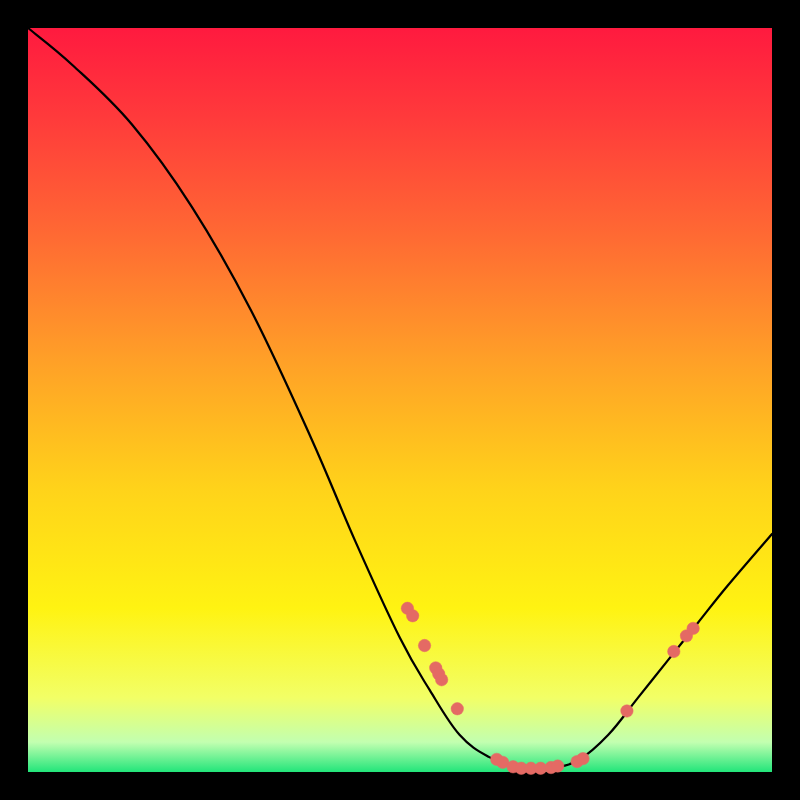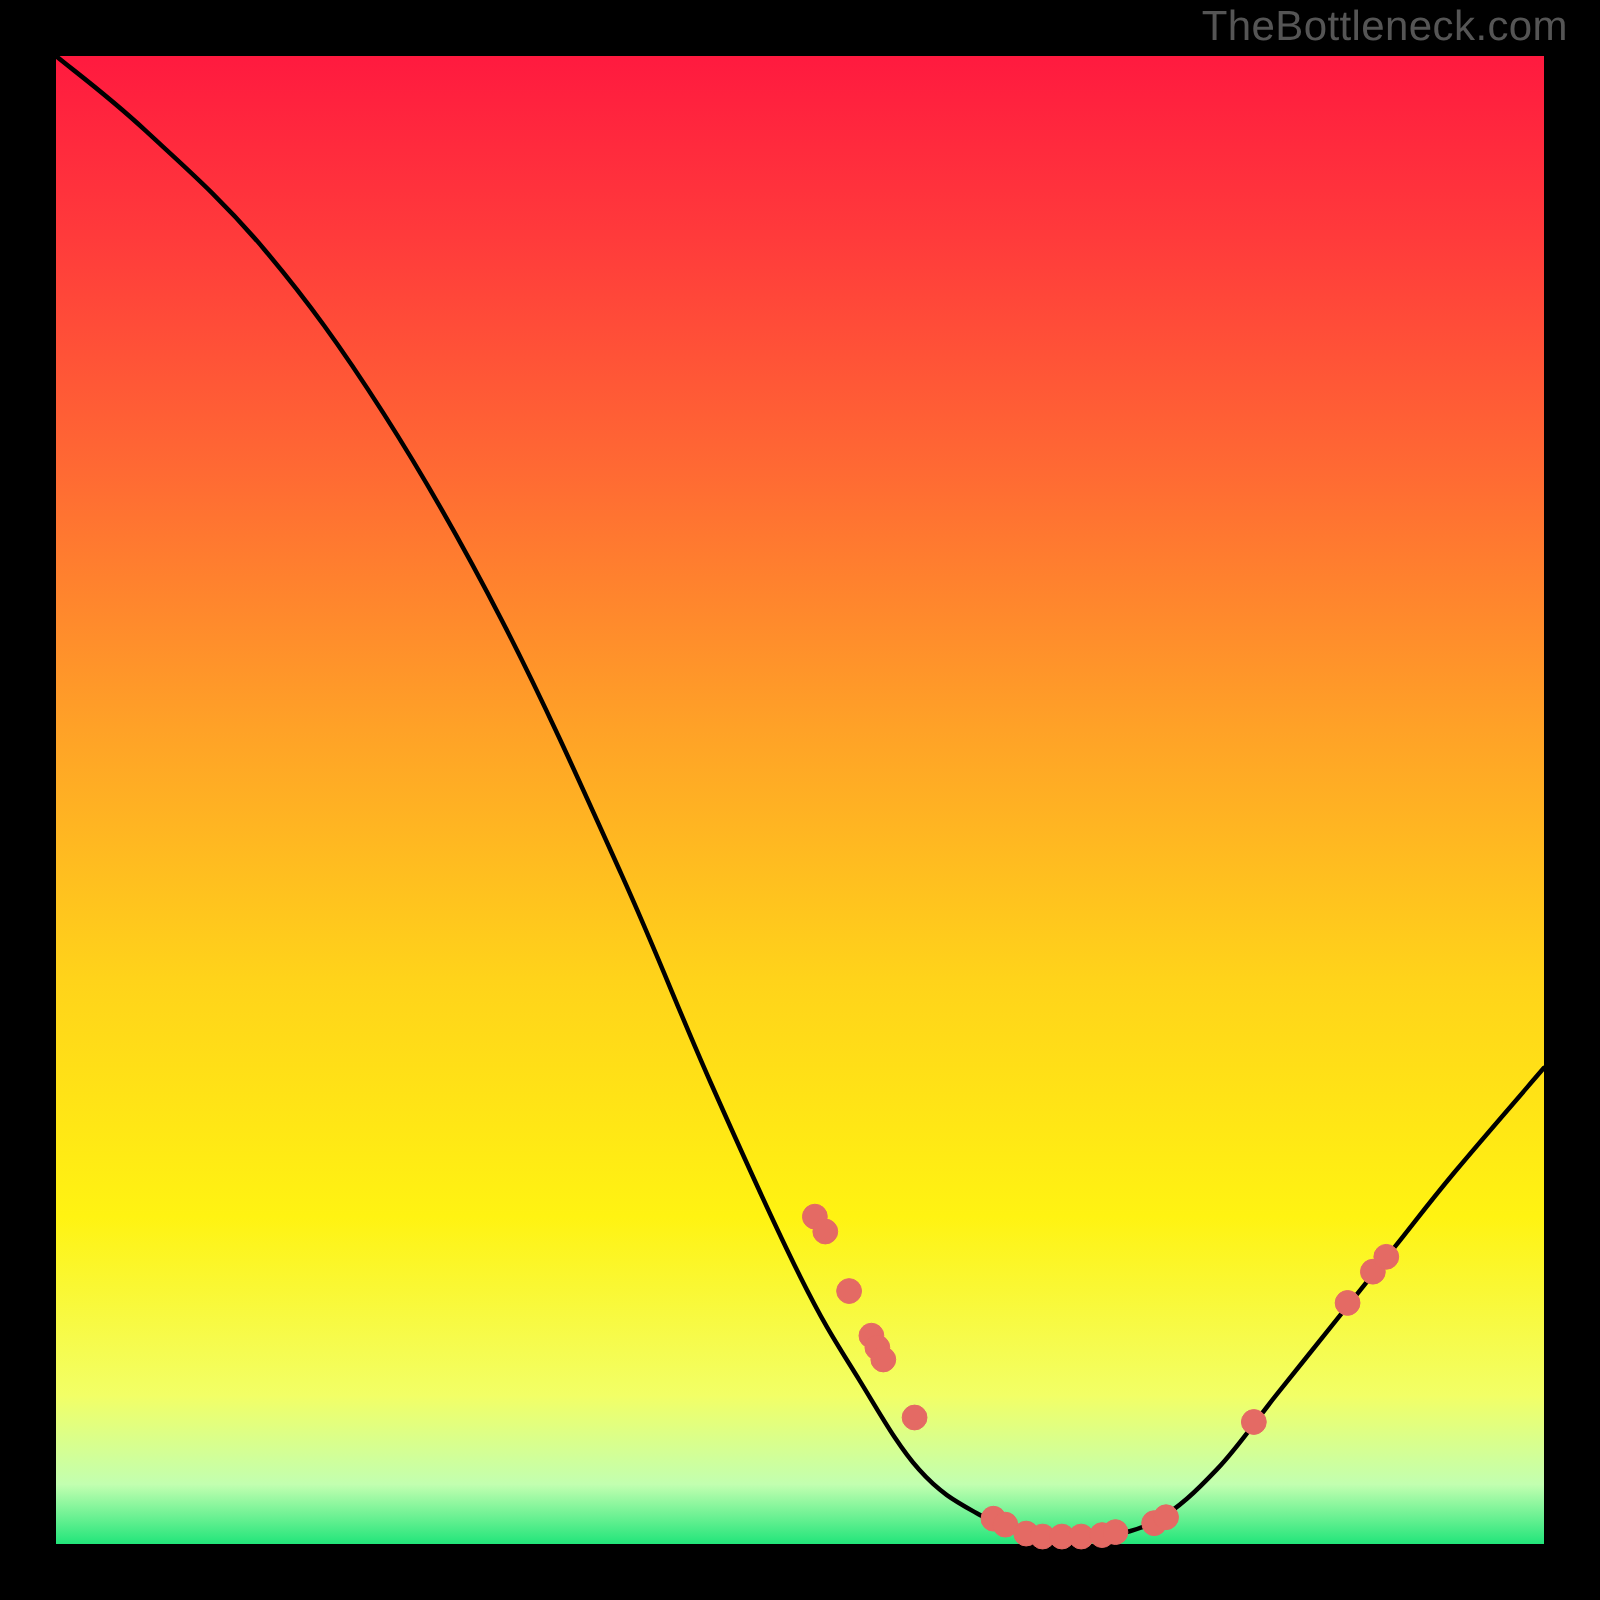--- a/index.html
+++ b/index.html
@@ -75,21 +75,20 @@
   .marker {
     fill: #e46a64;
     stroke: #e46a64;
     stroke-width: 0.5;
   }
 </style>
 </head>
 <body>
 
 <div class="frame">
-  <div class="watermark">TheBottleneck.com</div>
 
   <div class="plot-surface">
     <div class="gradient-bg"></div>
 
     <svg class="overlay" viewBox="0 0 744 744" preserveAspectRatio="none">
       <path id="curve-path" class="curve" d="M 0.00 0.00 C 8.04 6.70 25.89 19.79 44.64 37.20 C 63.39 54.61 82.73 71.28 104.16 96.72 C 125.59 122.16 142.25 145.08 163.68 178.56 C 185.11 212.04 201.77 241.20 223.20 282.72 C 244.63 324.24 263.97 367.68 282.72 409.20 C 301.47 450.72 311.29 477.20 327.36 513.36 C 343.43 549.52 358.61 583.30 372.00 610.08 C 385.39 636.86 391.05 644.75 401.76 662.16 C 412.47 679.57 420.81 694.75 431.52 706.80 C 442.23 718.85 450.57 723.09 461.28 729.12 C 471.99 735.15 480.33 738.27 491.04 740.28 C 501.75 742.29 510.09 741.75 520.80 740.28 C 531.51 738.81 539.85 738.12 550.56 732.10 C 561.27 726.07 569.61 718.05 580.32 706.80 C 591.03 695.55 599.37 682.99 610.08 669.60 C 620.79 656.21 629.13 645.79 639.84 632.40 C 650.55 619.01 658.89 608.59 669.60 595.20 C 680.31 581.81 685.97 574.07 699.36 558.00 C 712.75 541.93 735.96 515.29 744.00 505.92"></path>
       <g id="markers-group">
           <circle cx="379.44" cy="580.32" r="6.2" class="marker"></circle>
           <circle cx="384.65" cy="587.76" r="6.2" class="marker"></circle>
           <circle cx="396.55" cy="617.52" r="6.2" class="marker"></circle>

